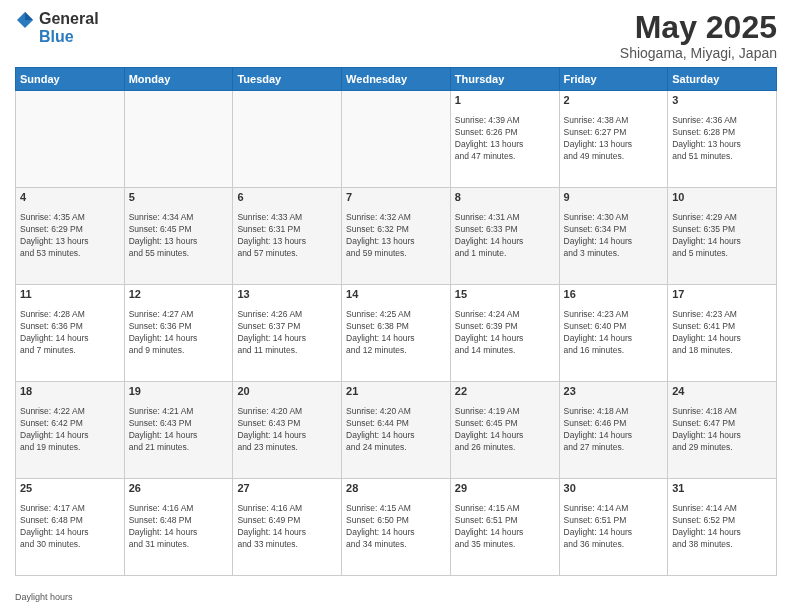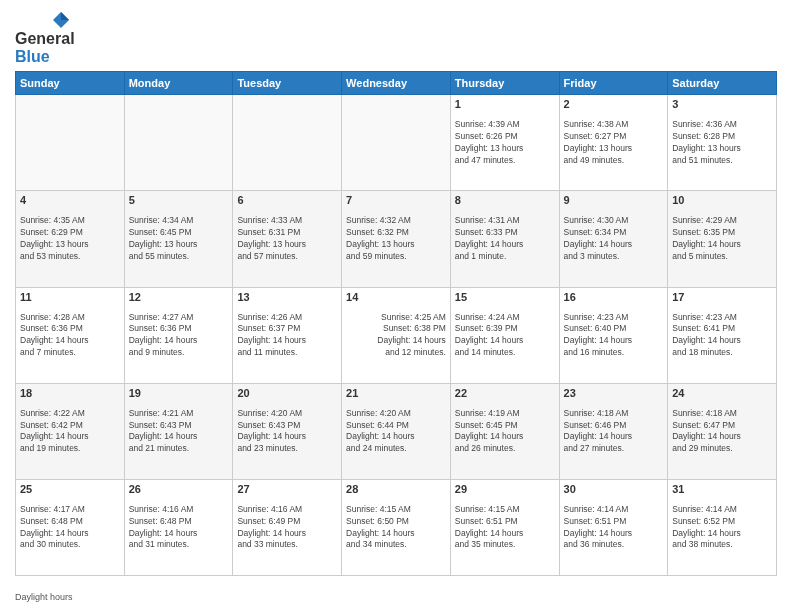--- a/index.html
+++ b/index.html
@@ -18,22 +18,21 @@
       flex-direction: column;
     }
     .header {
       display: flex;
       align-items: flex-start;
       justify-content: space-between;
       margin-bottom: 6px;
     }
     .logo {
       display: flex;
-      align-items: flex-end;
-      flex-direction: column;
+      align-items: flex-start;
     }
     .logo-text {
       display: flex;
       flex-direction: column;
       line-height: 1.1;
     }
     .logo-general {
       font-size: 16px;
       font-weight: bold;
       color: #333;
@@ -118,20 +117,24 @@
     <div class="logo">
       <svg class="logo-icon" viewBox="0 0 20 20">
         <polygon points="10,2 18,10 10,18 2,10" fill="#2a7abf"></polygon>
         <polygon points="10,2 18,10 10,10" fill="#1a5a9f"></polygon>
       </svg>
       <div class="logo-text">
         <span class="logo-general">General</span>
         <span class="logo-blue">Blue</span>
       </div>
     </div>
+    <div class="title-area">
+      <div class="month-title">May 2025</div>
+      <div class="subtitle">Shiogama, Miyagi, Japan</div>
+    </div>
   </div>
 
   <table class="calendar">
     <thead>
       <tr>
       <th>Sunday</th>
           <th>Monday</th>
           <th>Tuesday</th>
           <th>Wednesday</th>
           <th>Thursday</th>
@@ -235,21 +238,21 @@
           </td>
           <td>
             <span class="day-num">13</span>
             <div class="day-info" style="white-space: pre-line;">Sunrise: 4:26 AM
 Sunset: 6:37 PM
 Daylight: 14 hours
 and 11 minutes.</div>
           </td>
           <td>
             <span class="day-num">14</span>
-            <div class="day-info" style="white-space: pre-line; text-align: right;">Sunrise: 4:25 AM
+            <div class="day-info" style="white-space: pre-line;">Sunrise: 4:25 AM
 Sunset: 6:38 PM
 Daylight: 14 hours
 and 12 minutes.</div>
           </td>
           <td>
             <span class="day-num">15</span>
             <div class="day-info" style="white-space: pre-line;">Sunrise: 4:24 AM
 Sunset: 6:39 PM
 Daylight: 14 hours
 and 14 minutes.</div>

